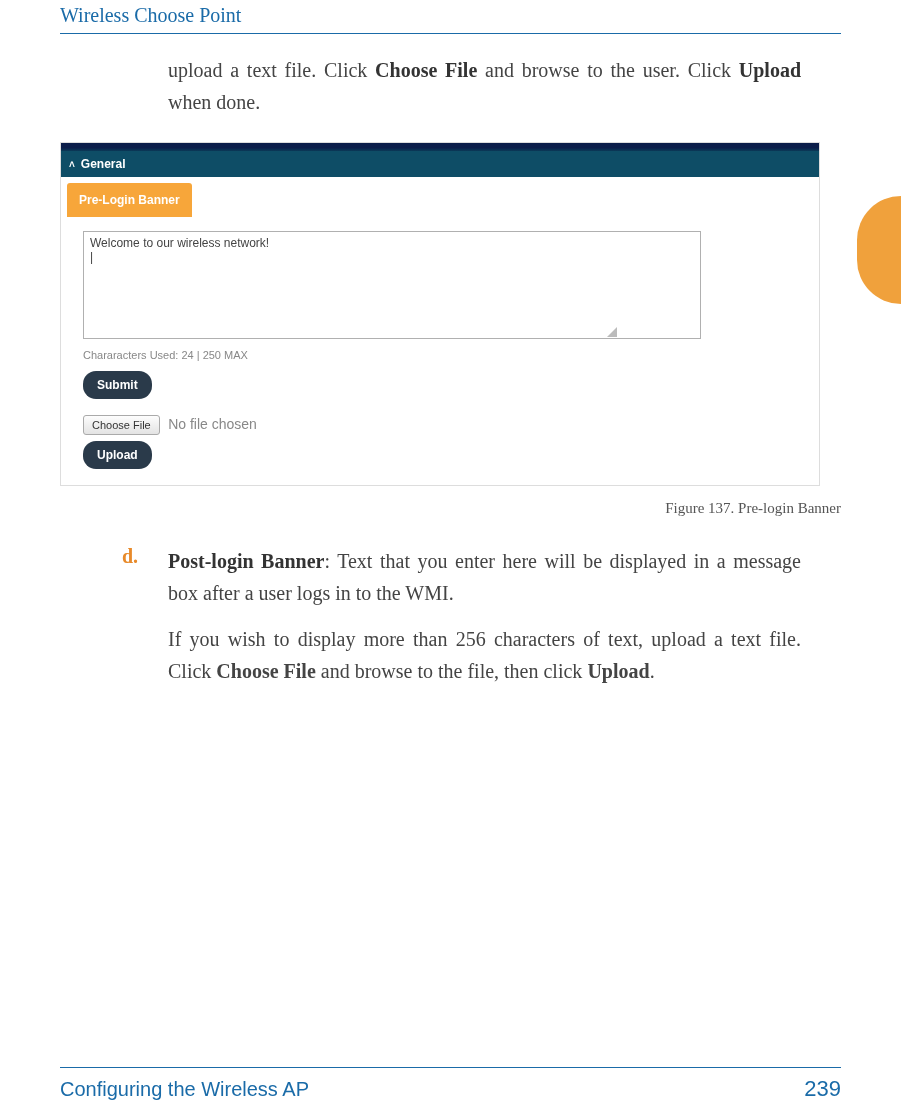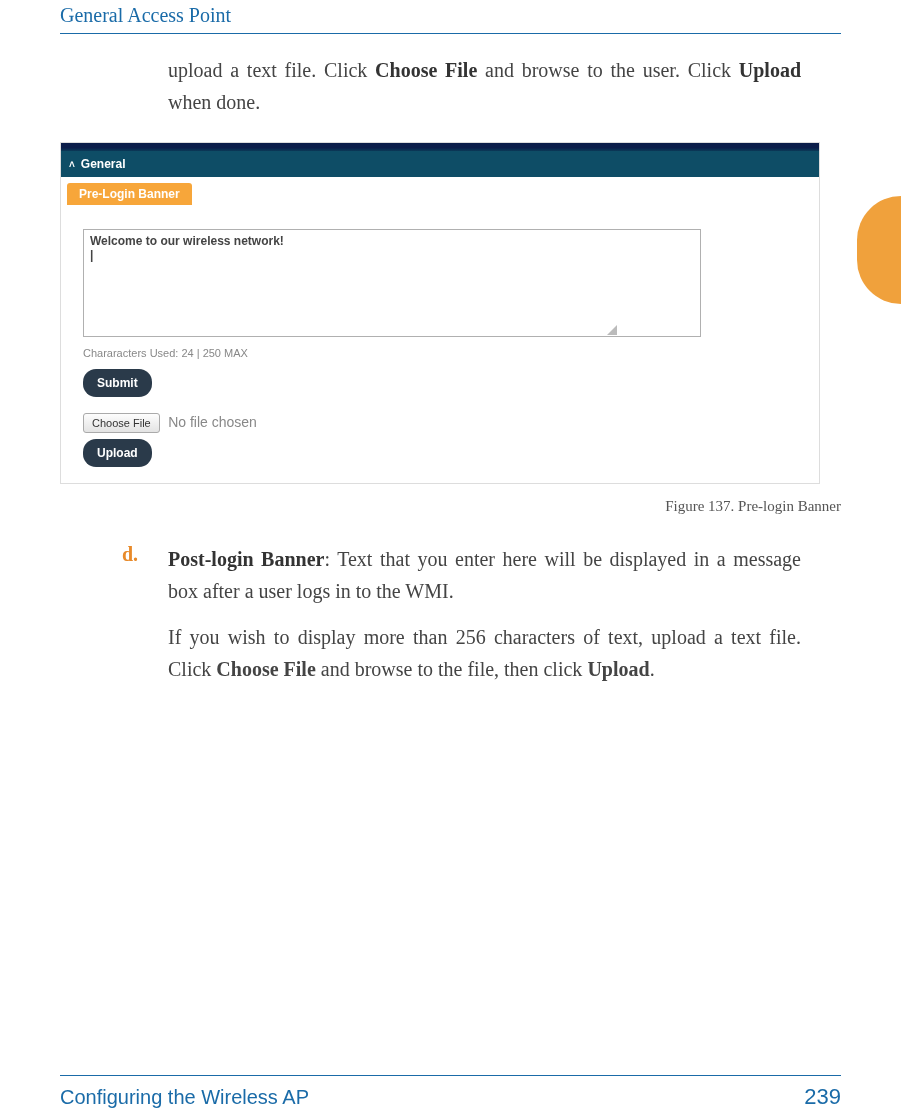--- a/index.html
+++ b/index.html
@@ -56,23 +56,23 @@
       align-items: center;
       gap: 6px;
     }
     .chev { font-size: 10px; }
     .ss-section {
       background: #f7a63a;
       color: #fff;
       font-family: Arial, sans-serif;
       font-weight: bold;
       font-size: 12px;
-      padding: 4px 12px;
+      padding: 10px 12px;
       border-radius: 3px 3px 0 0;
-      margin: 12px 6px;
+      margin: 2px 6px;
       margin-top: 6px;
       display: inline-block;
     }
     .ss-section-wrap {
       padding: 0 0 0 0;
     }
     .ss-body {
       padding: 12px 22px 16px 22px;
       font-family: Arial, sans-serif;
     }
@@ -84,21 +84,20 @@
       font-size: 12px;
       color: #444;
       padding: 4px 6px;
       resize: none;
       position: relative;
       background: #fff;
     }
     .ss-textarea-wrap {
       position: relative;
       width: 536px;
-      font-weight: bold;
     }
     .resize-handle {
       position: absolute;
       right: 2px;
       bottom: 2px;
       width: 0; height: 0;
       border-style: solid;
       border-width: 0 0 10px 10px;
       border-color: transparent transparent #bbb transparent;
     }
@@ -169,21 +168,21 @@
       margin-left: 108px;
       margin-right: 40px;
       margin-top: 14px;
       font-size: 20px;
       line-height: 1.6;
       color: #444;
       text-align: justify;
     }
     .footer {
       position: absolute;
-      bottom: 4px;
+      bottom: 12px;
       left: 60px;
       right: 60px;
     }
     .footer-rule {
       border: none;
       border-top: 1.5px solid #1a6ba8;
       margin-bottom: 8px;
     }
     .footer-row {
       display: flex;
@@ -208,21 +207,21 @@
       height: 108px;
       background: #f0a13c;
       border-top-left-radius: 44px;
       border-bottom-left-radius: 44px;
     }
   </style>
 </head>
 <body>
 
 <div class="page">
-  <div class="header-title">General Access Point</div>
+  <div class="header-title">Wireless Choose Point</div>
   <hr class="header-rule">
 
   <p class="body-text">
     <span>upload a text file. Click </span><strong>Choose File</strong><span> and browse to the user. Click </span><strong>Upload</strong><span> when done.</span>
   </p>
 
   <div class="screenshot">
     <div class="ss-topbar"></div>
     <div class="ss-general">
       <span class="chev">˄</span>

